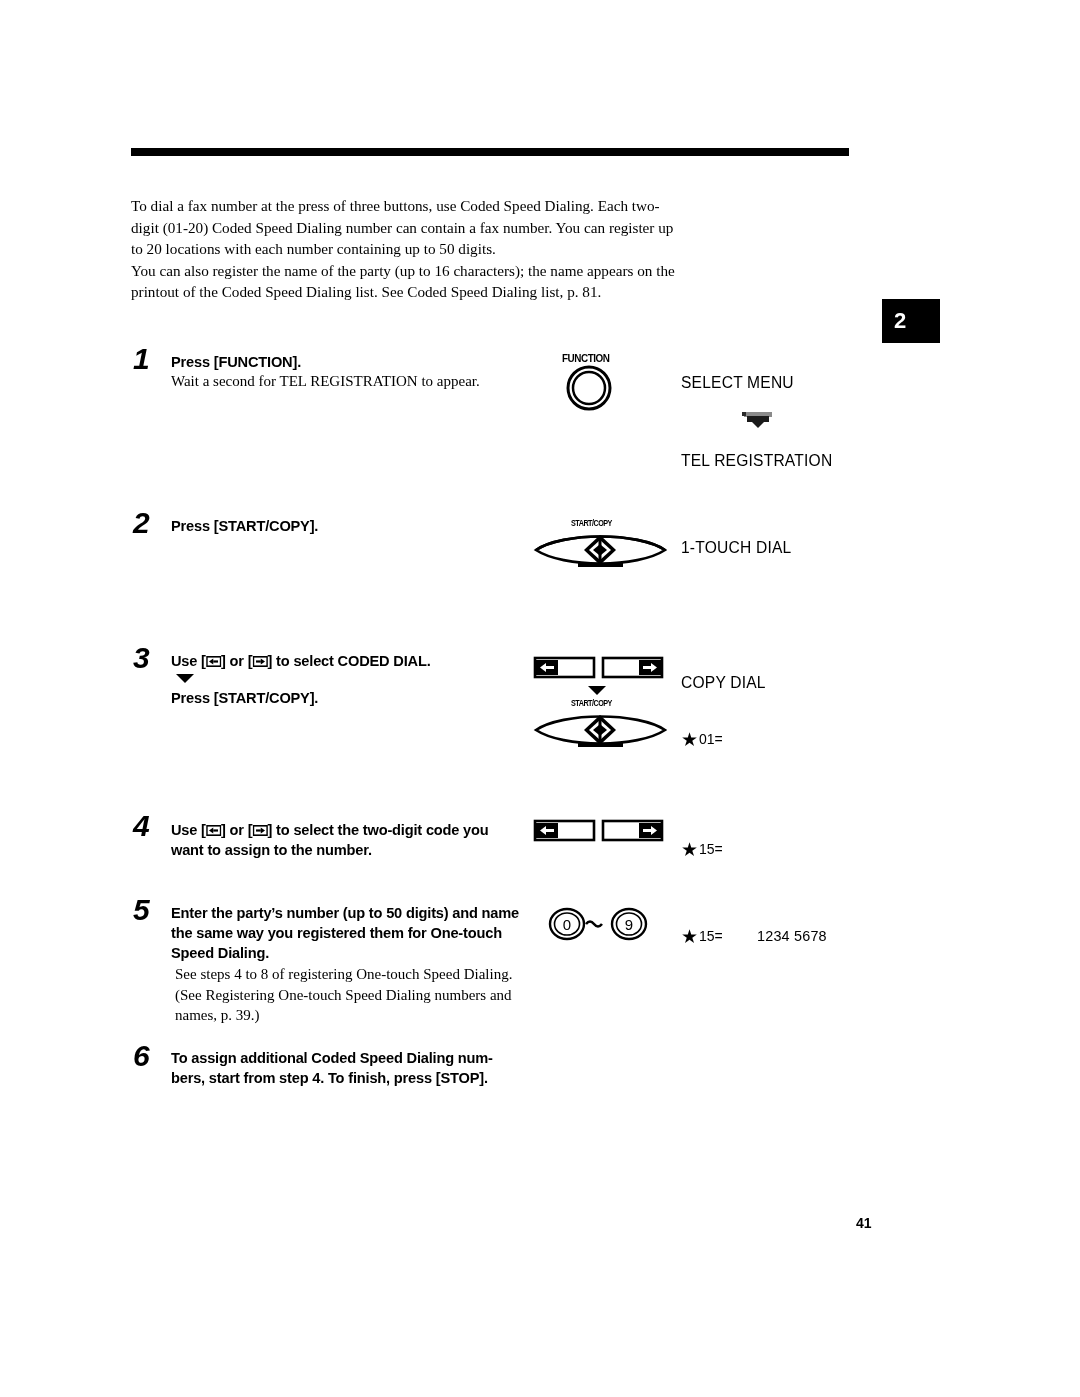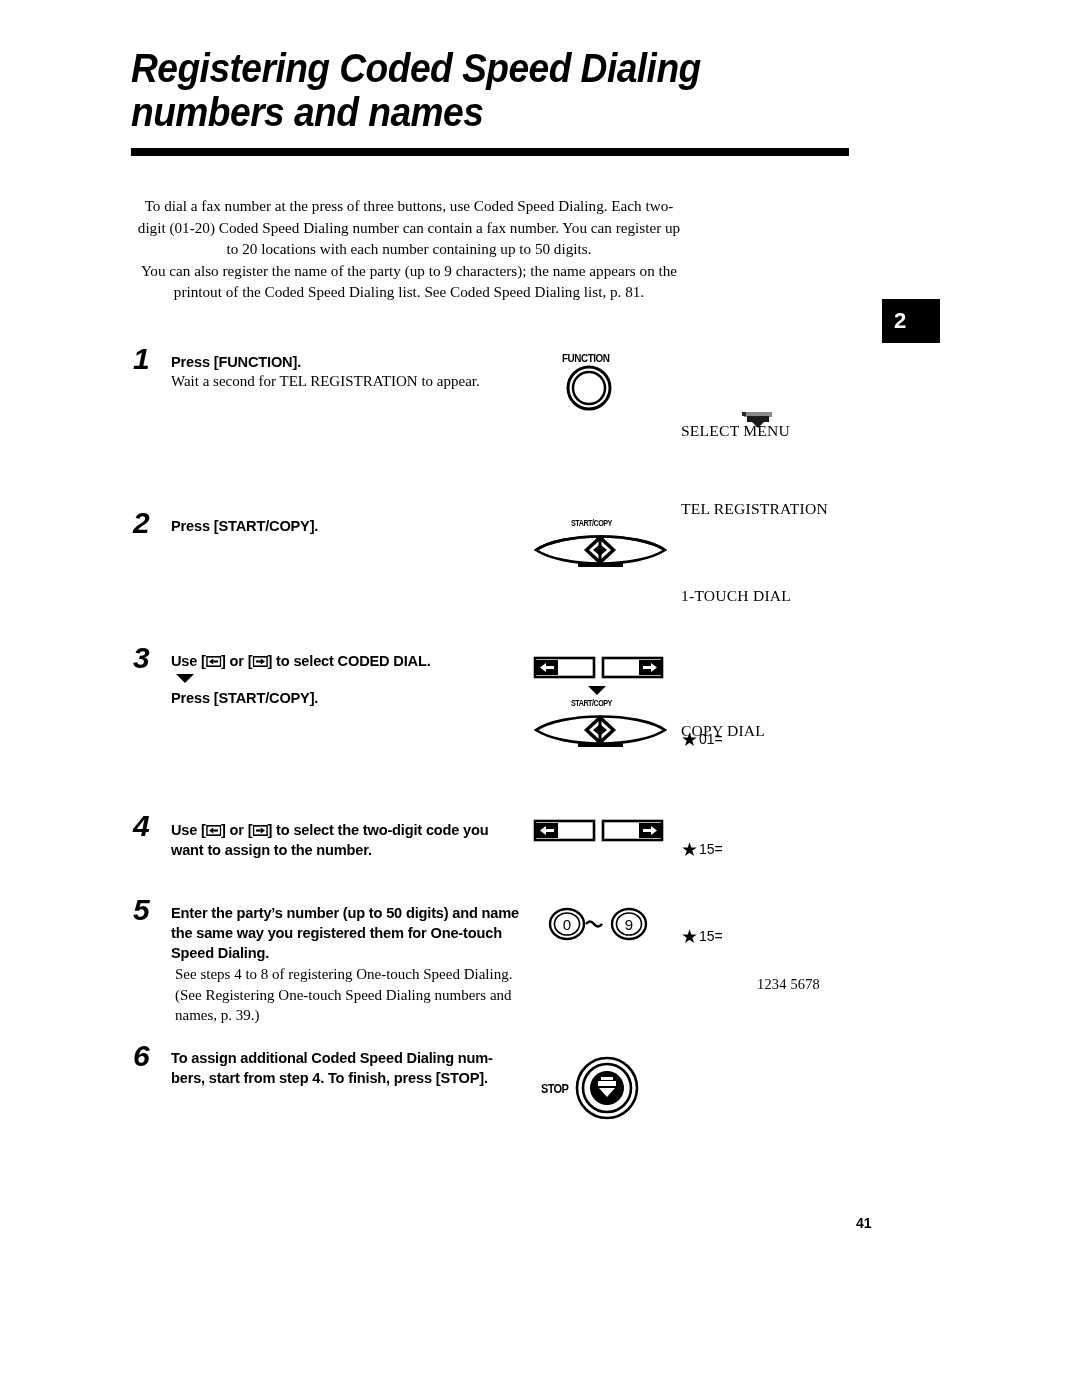--- a/index.html
+++ b/index.html
@@ -70,21 +70,21 @@
 
   
   .intro {
     position: absolute;
     left: 131px;
     top: 195px;
     width: 556px;
     font-family: "Liberation Serif", serif;
     font-size: 15.2px;
     line-height: 21.5px;
-    text-align: center;
+    text-align: left;
   }
   .intro p { margin: 0; }
 
   
   .step-num {
     position: absolute;
     font-family: "Liberation Sans", sans-serif;
     font-weight: bold;
     font-style: italic;
     font-size: 30px;
@@ -103,25 +103,24 @@
   .step-sub {
     position: absolute;
     font-family: "Liberation Serif", serif;
     font-size: 15px;
     line-height: 20.5px;
   }
 
   
   .lcd {
     position: absolute;
-    font-family: Liberation Serif, serif;
+    font-family: Liberation Sans, sans-serif;
     font-size: 15.6px;
     letter-spacing: 0.2px;
     white-space: nowrap;
-    margin-top: 48px;
   }
   .lcd-code {
     position: absolute;
     font-family: "Liberation Sans", sans-serif;
     font-size: 14px;
     white-space: nowrap;
     display: flex;
     align-items: center;
     gap: 1px;
   }
@@ -158,31 +157,27 @@
     font-family: "Liberation Sans", sans-serif;
     font-weight: bold;
     font-size: 14px;
   }
 </style>
 </head>
 <body>
 
 <div class="page">
 
-  <div class="title-block">
-    <div class="title-line">Registering Coded Speed Dialing</div>
-    <div class="title-line">numbers and names</div>
-  </div>
   <div class="title-rule"></div>
 
   <div class="chapter-tab">2</div>
 
   <div class="intro">
     <p>To dial a fax number at the press of three buttons, use Coded Speed Dialing. Each two-digit (01-20) Coded Speed Dialing number can contain a fax number. You can register up to 20 locations with each number containing up to 50 digits.</p>
-    <p>You can also register the name of the party (up to 9 characters); the name appears on the printout of the Coded Speed Dialing list. See Coded Speed Dialing list, p. 81.</p>
+    <p>You can also register the name of the party (up to 16 characters); the name appears on the printout of the Coded Speed Dialing list. See Coded Speed Dialing list, p. 81.</p>
   </div>
 
   <div class="step-num" style="left:133px; top:344px;">1</div>
   <div class="step-head" style="left:171px; top:352px; width:380px;">Press [FUNCTION].</div>
   <div class="step-sub" style="left:171px; top:371px; width:400px;">Wait a second for TEL REGISTRATION to appear.</div>
 
   <div class="gfx" style="left:562px; top:352px;">
     <div style="font-family:'Liberation Sans',sans-serif; font-weight:bold; font-size:11px; letter-spacing:-0.5px; transform:scaleX(0.9); transform-origin:left top;">FUNCTION</div>
     <svg width="54" height="48" viewBox="0 0 54 48">
       <circle cx="27" cy="24" r="21" fill="none" stroke="#000" stroke-width="3"></circle>
@@ -319,27 +314,16 @@
   <div class="lcd-code" style="left:681px; top:928px;">
     <span class="star">★</span>
       <span>15=</span>
   </div>
   <div class="lcd" style="left:757px; top:928px; font-size:14.4px;">1234 5678</div>
 
   <div class="step-num" style="left:133px; top:1041px;">6</div>
   <div class="step-head" style="left:171px; top:1048px; width:400px;">To assign additional Coded Speed Dialing num-</div>
   <div class="step-head" style="left:171px; top:1068px; width:400px;">bers, start from step 4. To finish, press [STOP].</div>
 
-  <div class="gfx" style="left:541px; top:1055px; display:flex; align-items:center;">
-    <div style="font-family:'Liberation Sans',sans-serif; font-weight:bold; font-size:13px; letter-spacing:-0.8px; transform:scaleX(0.85); transform-origin:left center; margin-right:-2px;">STOP</div>
-    <svg width="72" height="66" viewBox="0 0 72 66">
-      <circle cx="36" cy="33" r="30" fill="none" stroke="#000" stroke-width="2.6"></circle>
-      <circle cx="36" cy="33" r="24" fill="none" stroke="#000" stroke-width="2.6"></circle>
-      <circle cx="36" cy="33" r="17" fill="#000"></circle>
-      <rect x="27" y="26" width="18" height="5" fill="#fff"></rect>
-      <polygon points="28,33 44,33 36,42" fill="#fff"></polygon>
-      <rect x="30" y="22" width="12" height="3" fill="#fff"></rect>
-    </svg>
-  </div>
 
   <div class="pageno">41</div>
 
 </div>
 
 </body></html>

